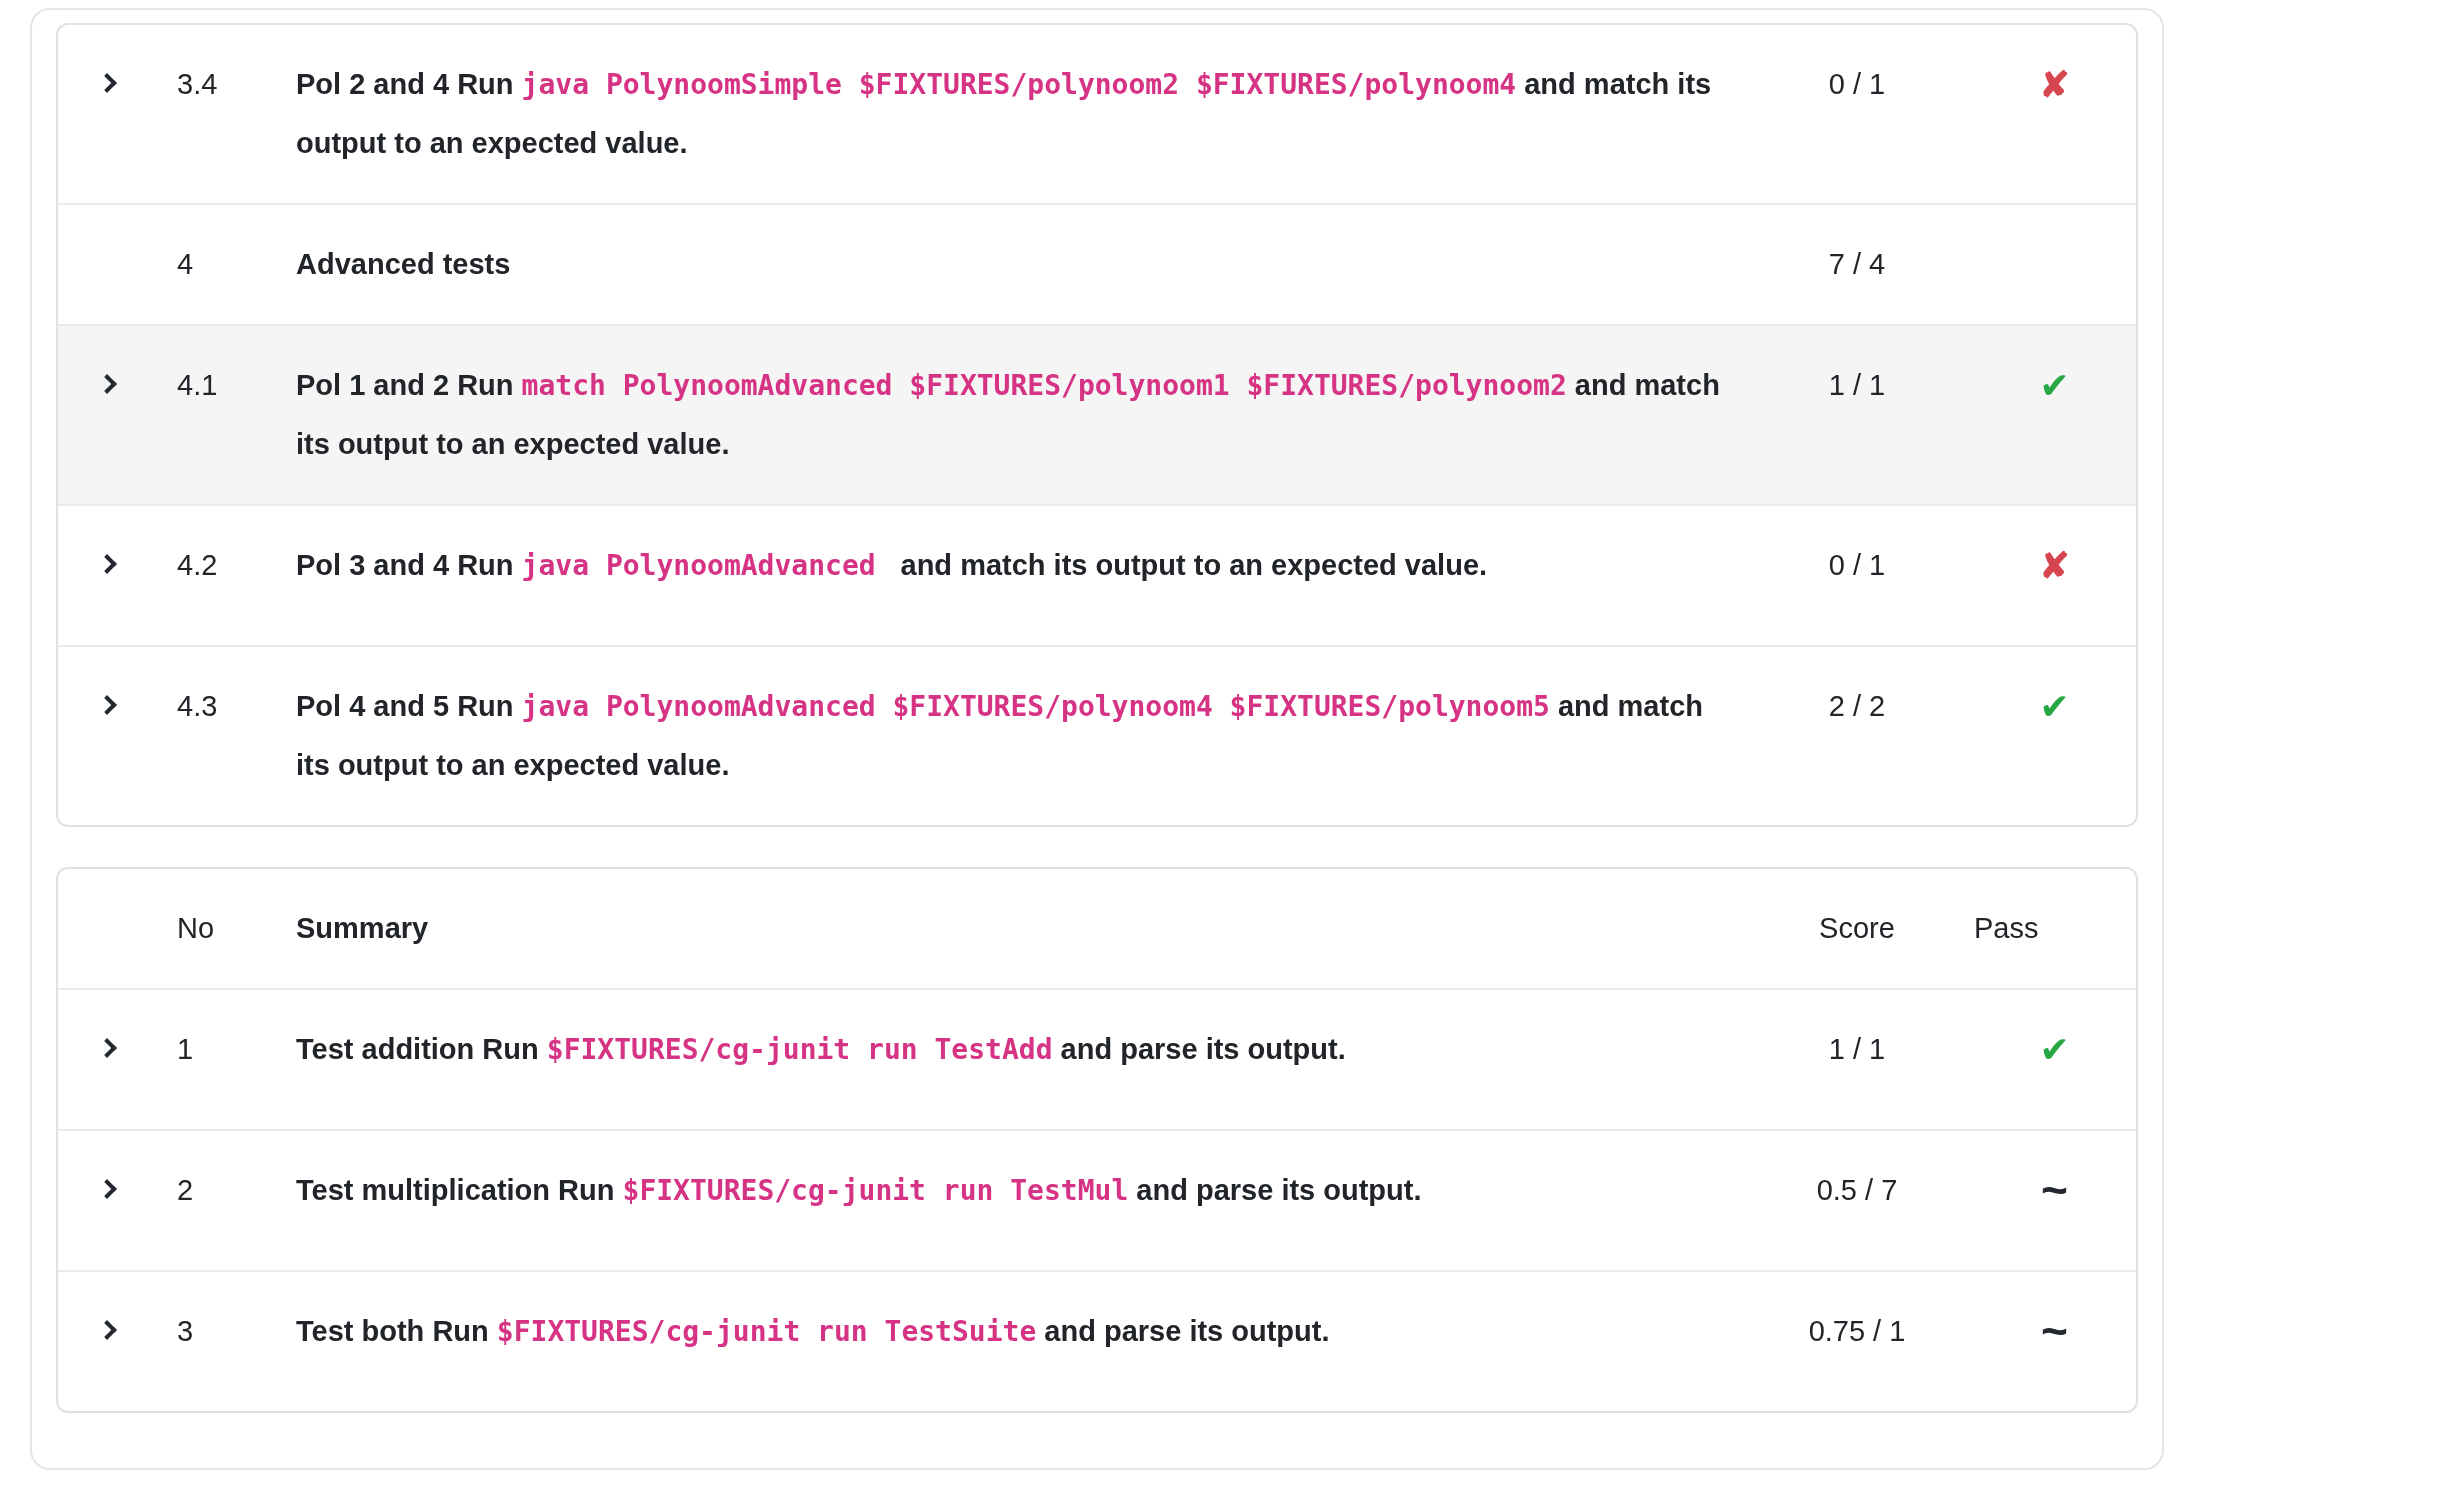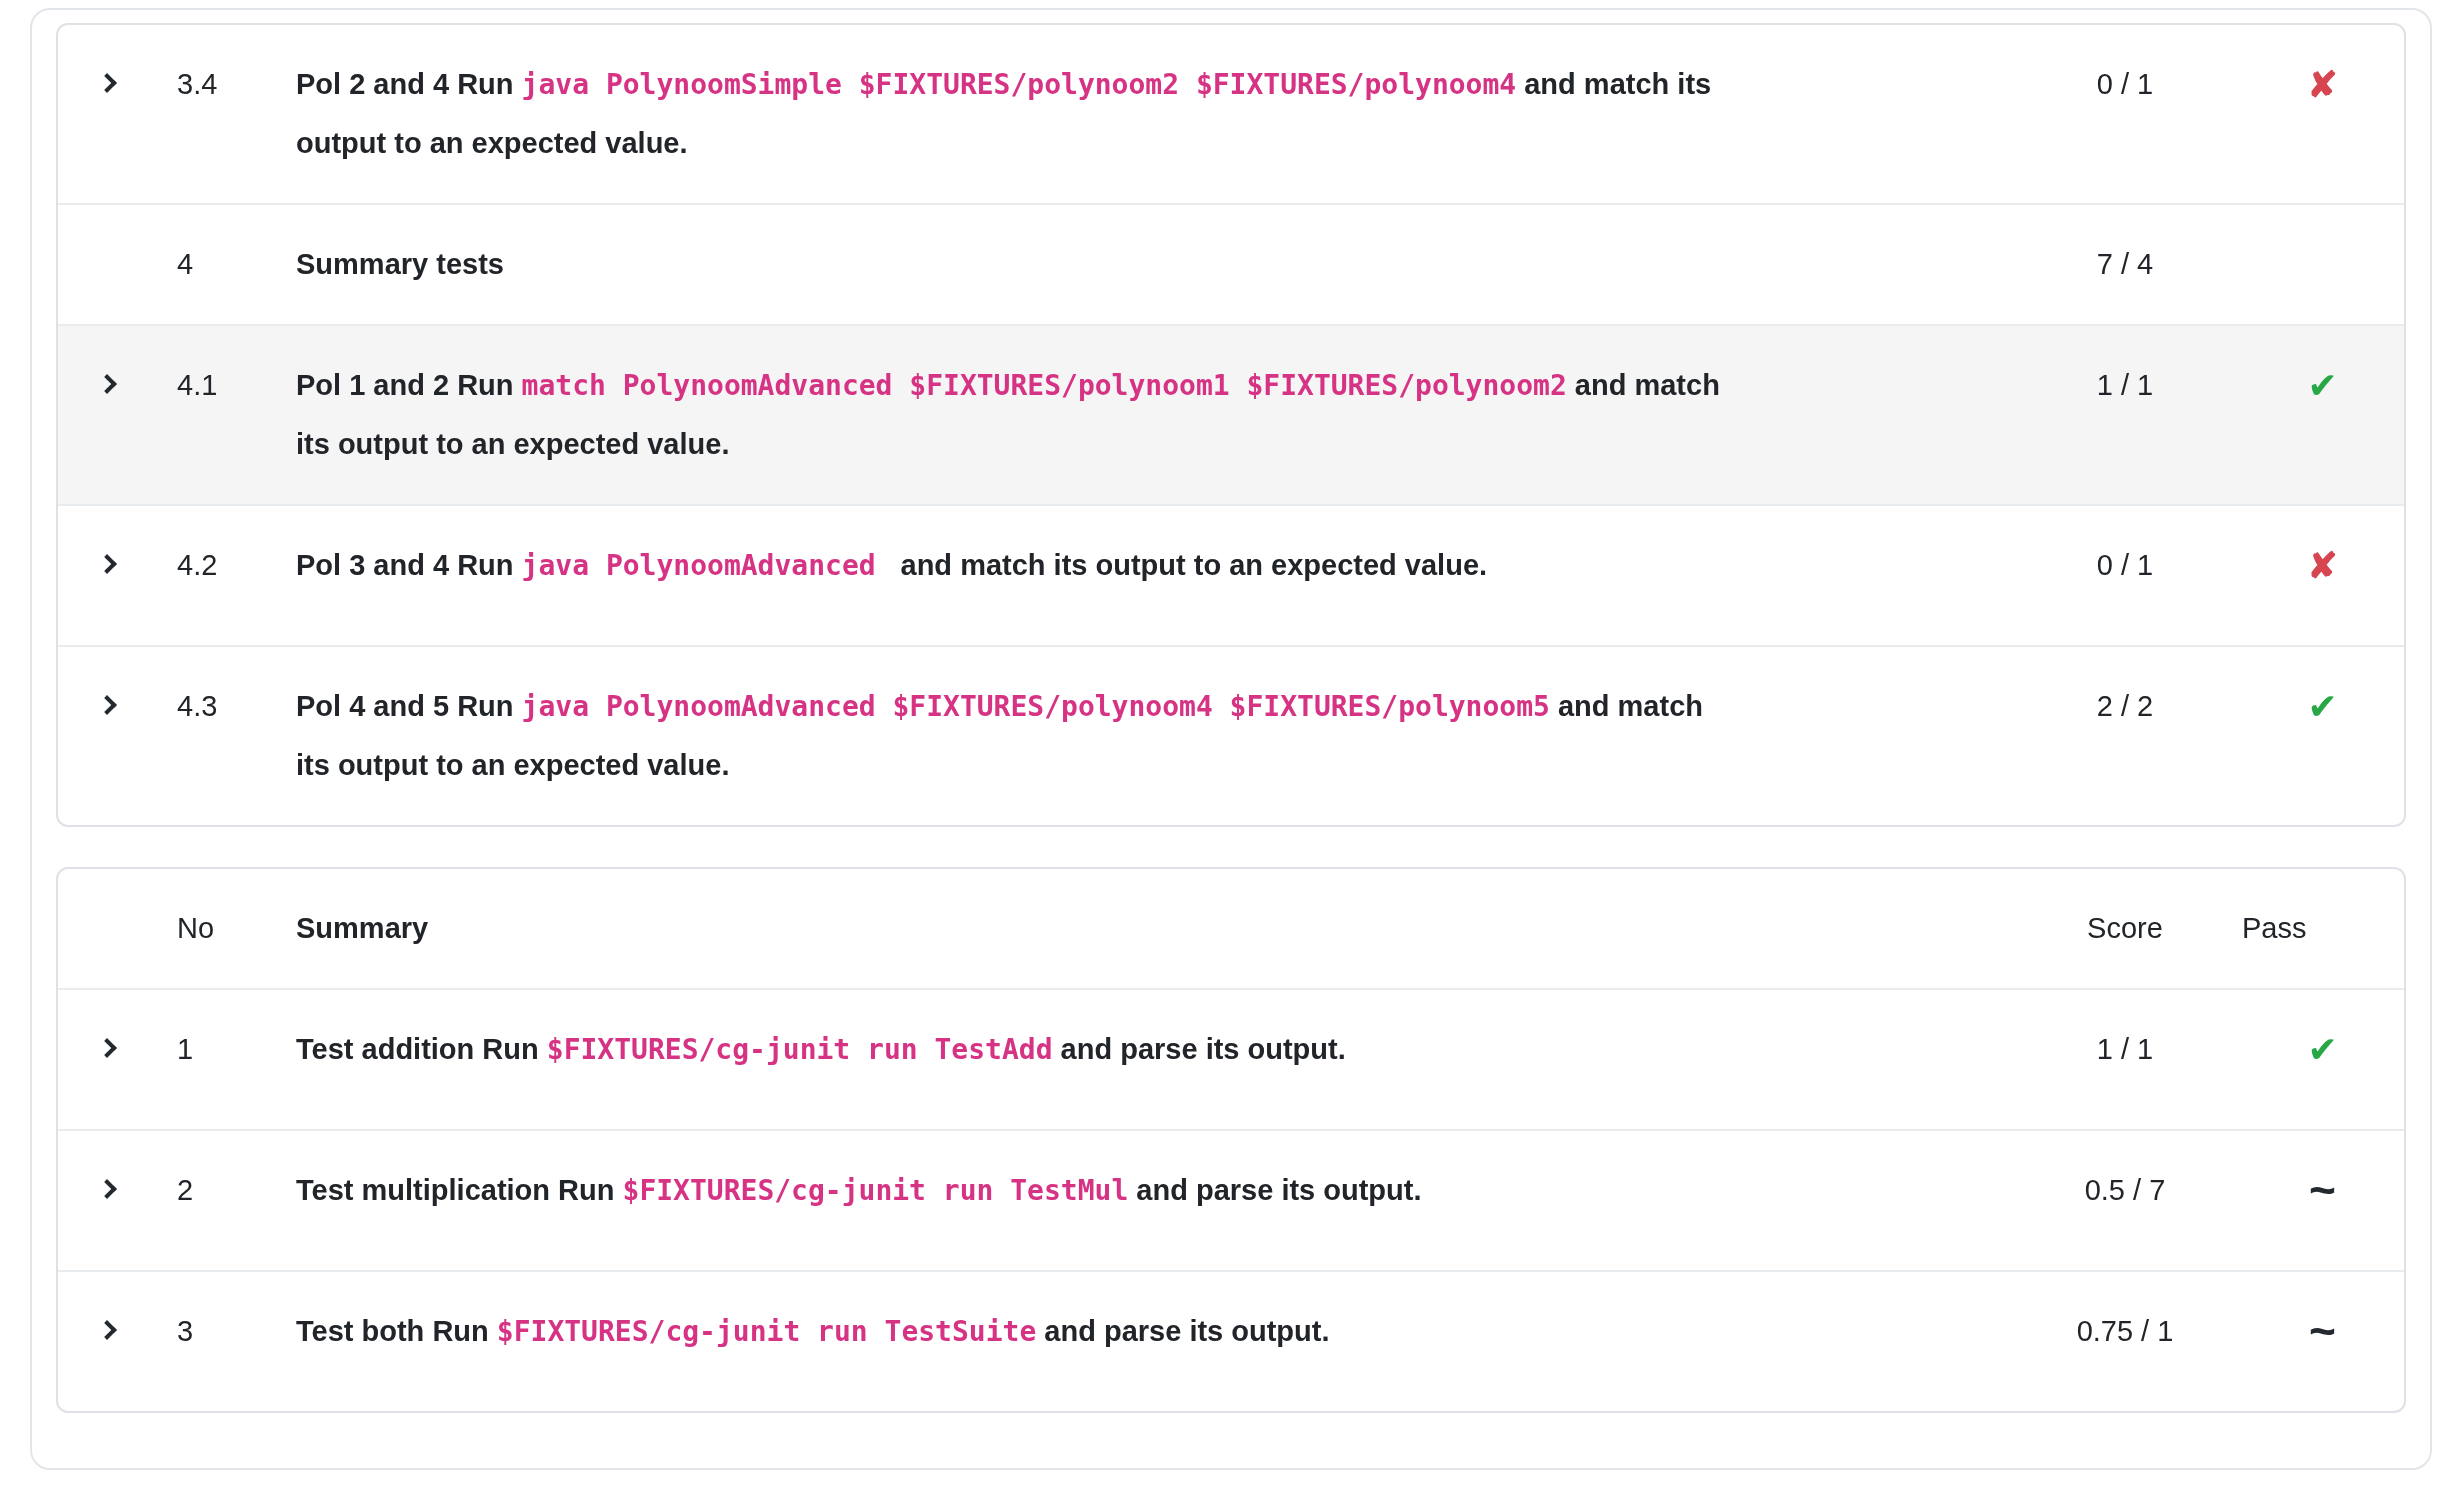--- a/index.html
+++ b/index.html
@@ -15,21 +15,21 @@
     --dot:#b3b9bf;
   }
   *{box-sizing:border-box;}
   html,body{margin:0;padding:0;}
   body{
     width:2461px;height:1497px;background:#ffffff;
     font-family:"Liberation Sans",sans-serif;color:var(--text);
     position:relative;overflow:hidden;
   }
   .outer{
-    position:absolute;left:30px;top:8px;width:2402px;height:1462px;
+    position:absolute;left:30px;top:8px;width:2134px;height:1462px;
     border:2px solid #e2e6ea;border-radius:20px;
     padding:13px 24px;overflow:hidden;background:#fff;
   }
   .card{
     border:2px solid var(--border-card);border-radius:12px;
     background:#fff;overflow:hidden;
   }
   .card2{margin-top:40px;}
   table{width:100%;border-collapse:collapse;table-layout:fixed;}
   col.c-chev{width:79px;}
@@ -96,21 +96,21 @@
           <td class="cell-chev"><span class="chev-wrap"><i class="chev"></i></span></td>
           <td class="cell-no">3.4</td>
           <td class="cell-summary"><span>Pol 2 and 4 Run </span><code class="cmd">java PolynoomSimple $FIXTURES/polynoom2 $FIXTURES/polynoom4</code><span> and match its output to an expected value.</span></td>
           <td></td>
           <td class="cell-score">0 / 1</td>
           <td class="cell-pass"><span class="status st-fail">✘</span></td>
         </tr>
         <tr>
           <td class="cell-chev"></td>
           <td class="cell-no">4</td>
-          <td class="cell-summary"><span>Summary tests</span></td>
+          <td class="cell-summary"><span>Advanced tests</span></td>
           <td></td>
           <td class="cell-score">7 / 4</td>
           <td class="cell-pass"><span class="status st-none"></span></td>
         </tr>
         <tr class="highlight">
           <td class="cell-chev"><span class="chev-wrap"><i class="chev"></i></span></td>
           <td class="cell-no">4.1</td>
           <td class="cell-summary"><span>Pol 1 and 2 Run </span><code class="cmd">match PolynoomAdvanced $FIXTURES/polynoom1 $FIXTURES/polynoom2</code><span> and match its output to an expected value.</span></td>
           <td></td>
           <td class="cell-score">1 / 1</td>

